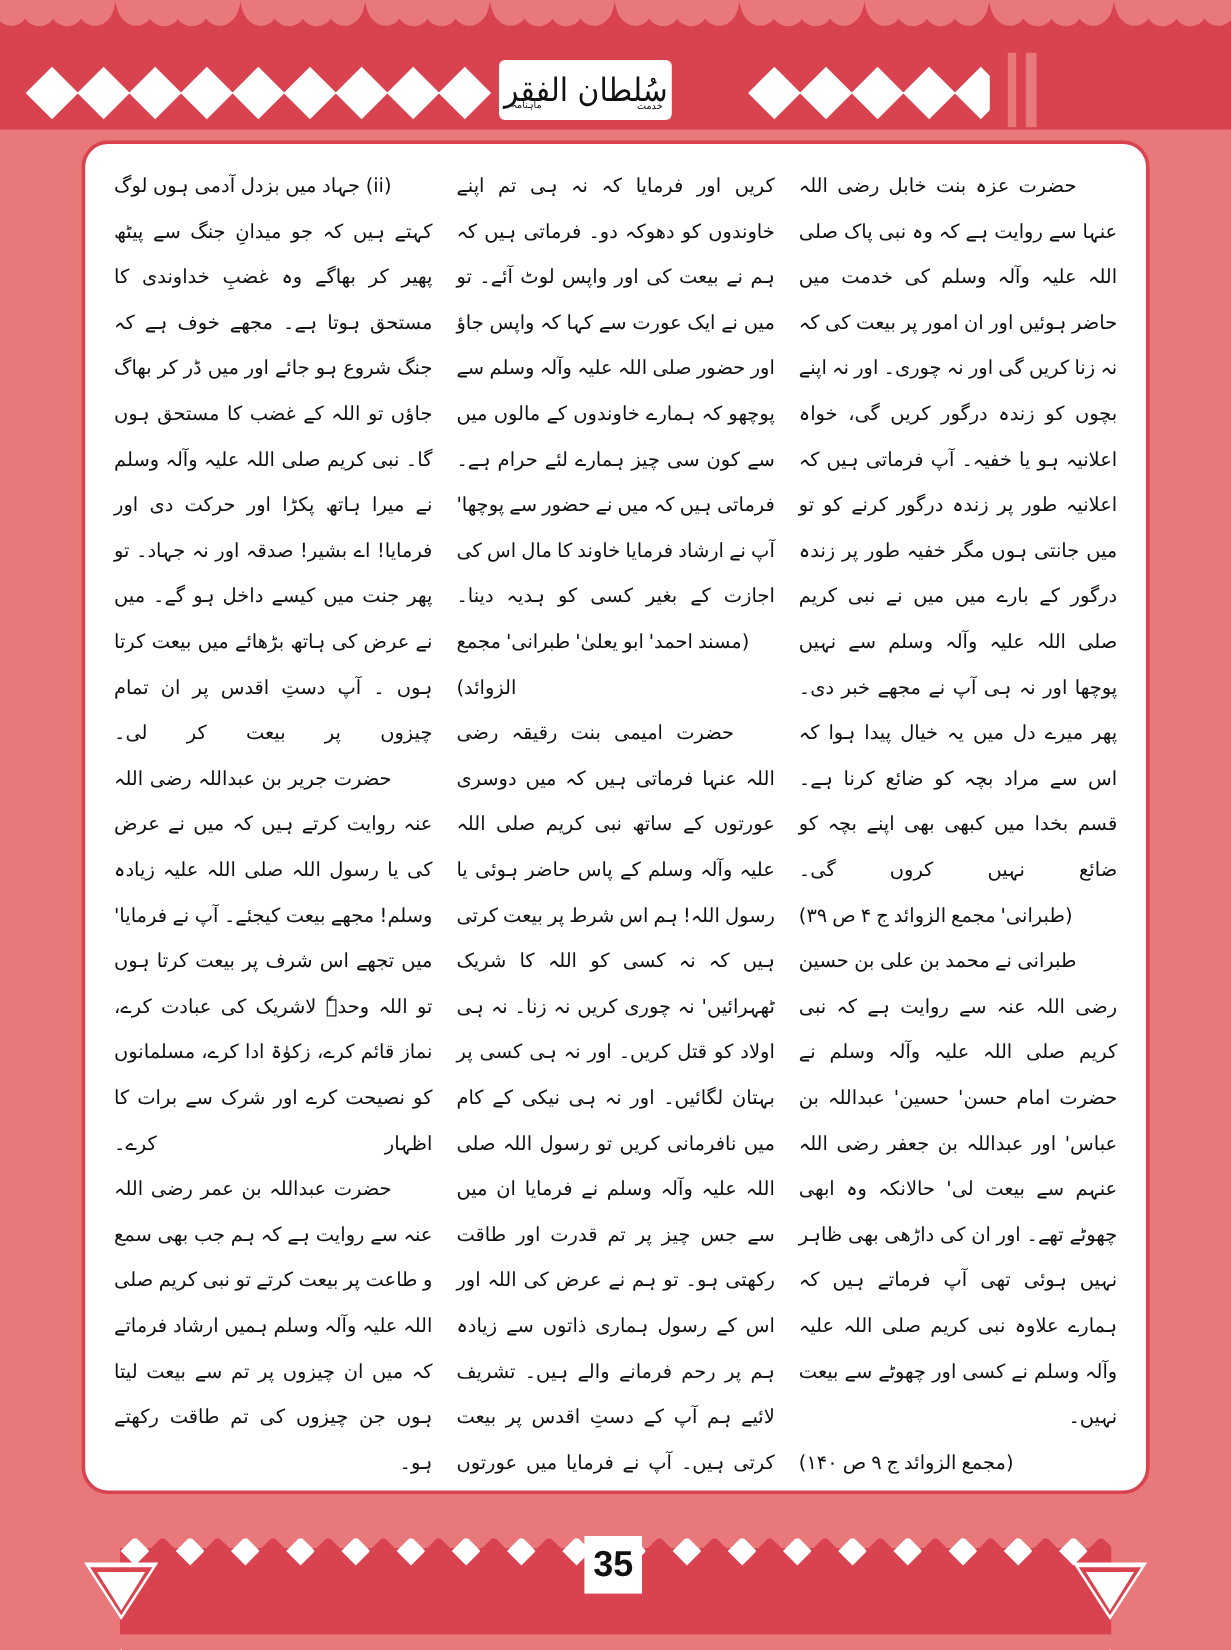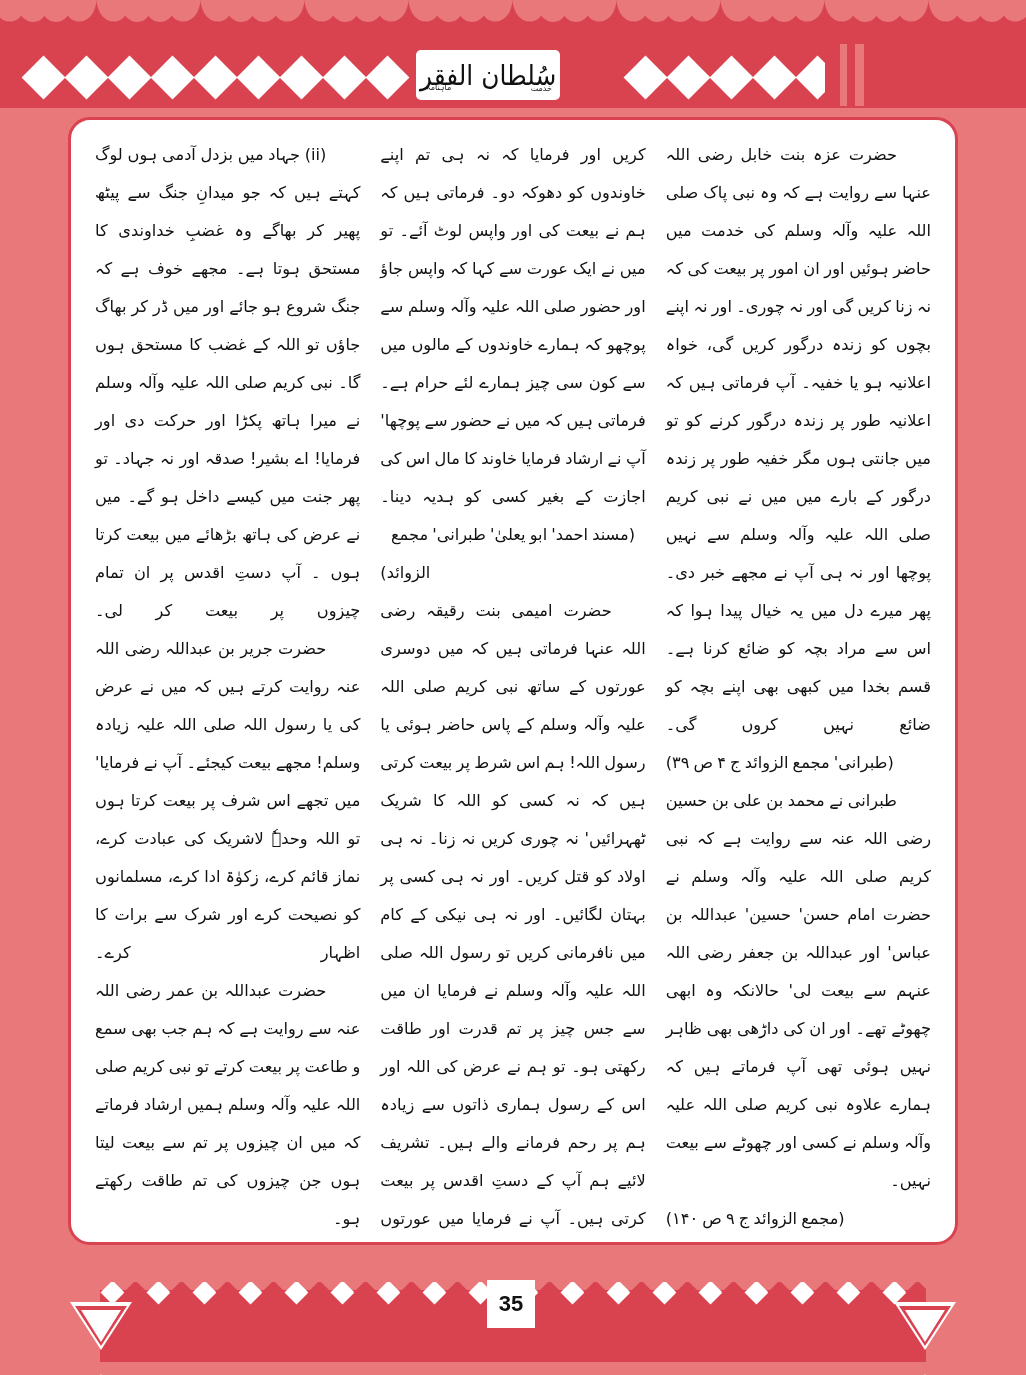--- a/index.html
+++ b/index.html
@@ -181,21 +181,21 @@
     text-align-last: justify;
     margin: 0 0 0 0;
     word-spacing: -1px;
   }
   .para.indent { text-indent: 34px; }
   .para.heading {
     text-align: center;
     text-align-last: center;
   }
   .para.endref {
-    text-align: center;
+    text-align: left;
     text-align-last: left;
   }
 
   
   .footer {
     position: absolute;
     left: 0;
     top: 1262px;
     width: 1026px;
     height: 113px;
@@ -232,21 +232,21 @@
     width: 48px;
     height: 48px;
     background: #ffffff;
     display: flex;
     align-items: center;
     justify-content: center;
     z-index: 4;
   }
   .page-num-box .pn {
     font-family: "Liberation Sans", sans-serif;
-    font-size: 22px;
+    font-size: 30px;
     font-weight: bold;
     color: #111;
   }
   .corner-dia {
     position: absolute;
     top: 16px;
     width: 62px;
     height: 96px;
   }
   .corner-dia .outer,

